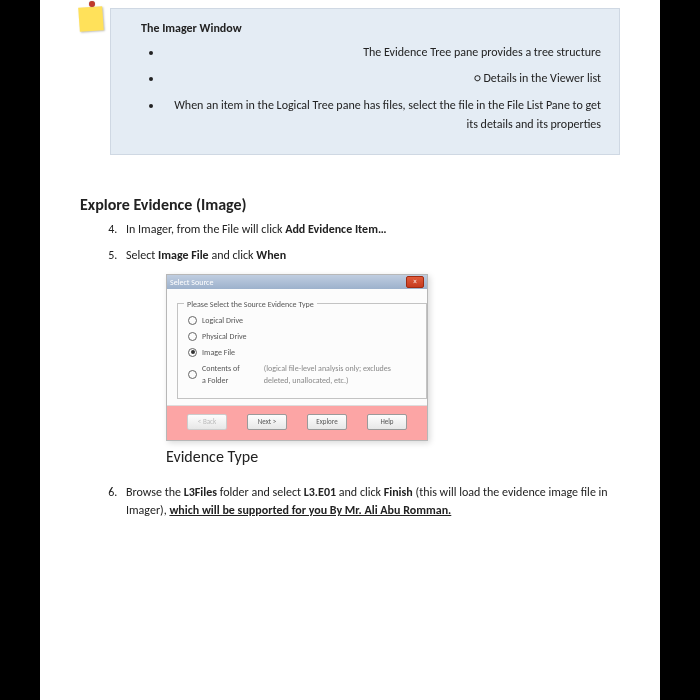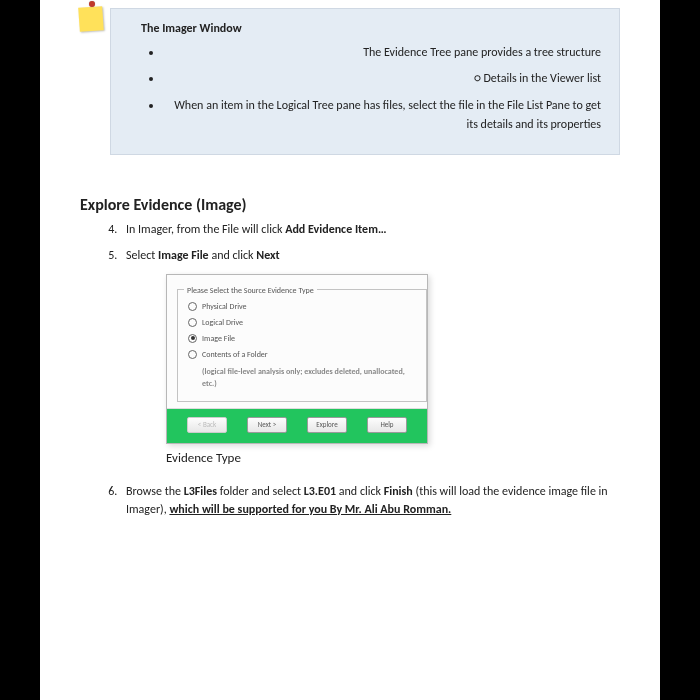--- a/index.html
+++ b/index.html
@@ -144,44 +144,44 @@
     display: inline-block;
     position: relative;
     flex-shrink: 0;
   }
   .radio.checked::after {
     content:"";
     position:absolute; left:1.5px; top:1.5px;
     width:4px;height:4px;border-radius:50%;
     background:#333;
   }
-  .opt .sub { margin-left: 14px; color:#888;font-weight:bold; }
+  .opt .sub { margin-left: 14px; color:#888; }
   .dialog .footer {
     display:flex;
     justify-content:center;
     gap:20px;
     padding:8px 0 10px 0;
-    background:#22c55e;
+    background:#fca5a5;
     border-top:1px solid #ddd;
   }
   .btn {
     min-width:38px;
     height:14px;
     line-height:14px;
     background: linear-gradient(#fdfdfd,#e7e7e7);
     border:1px solid #9a9a9a;
     border-radius:2px;
     text-align:center;
     font-size:7px;
     color:#555;
   }
   .btn.disabled { color:#bbb; border-color:#ccc; }
   .caption {
     margin-left: 40px;
-    font-size: 13px;
+    font-size: 16px;
     margin-top: 2px;
   }
 </style>
 </head>
 <body>
 
 <div class="page">
 
   <div class="note-box">
     <div class="sticky">
@@ -198,40 +198,44 @@
     </ul>
   </div>
 
   <div class="section-title">Explore Evidence (Image)</div>
 
   <ol class="steps" start="4">
     <li>
       <span>In Imager, from the File will click </span><span class="bold">Add Evidence Item…</span>
     </li>
     <li>
-      <span>Select </span><span class="bold">Image File</span><span> and click </span><span class="bold">Next</span>
+      <span>Select </span><span class="bold">Image File</span><span> and click </span><span class="bold">When</span>
 
       
       <div class="dialog">
+        <div class="titlebar">
+          <span>Select Source</span>
+          <span class="closebtn">×</span>
+        </div>
         <div class="body">
           <div class="groupbox">
             <span class="grouplabel">Please Select the Source Evidence Type</span>
             <div class="opt">
               <span class="radio"></span>
-              <span>Physical Drive</span>
+              <span>Logical Drive</span>
             </div>
             <div class="opt">
               <span class="radio"></span>
-              <span>Logical Drive</span>
+              <span>Physical Drive</span>
             </div>
             <div class="opt">
               <span class="radio checked"></span>
               <span>Image File</span>
             </div>
-            <div class="opt" style="flex-direction:column;align-items:flex-start;">
+            <div class="opt" style="align-items:flex-start;">
               <div style="display:flex;align-items:center;gap:5px;">
                 <span class="radio"></span>
                 <span>Contents of a Folder</span>
               </div>
               <span class="sub">(logical file-level analysis only; excludes deleted, unallocated, etc.)</span>
             </div>
           </div>
         </div>
         <div class="footer">
           <div class="btn disabled">&lt; Back</div>

